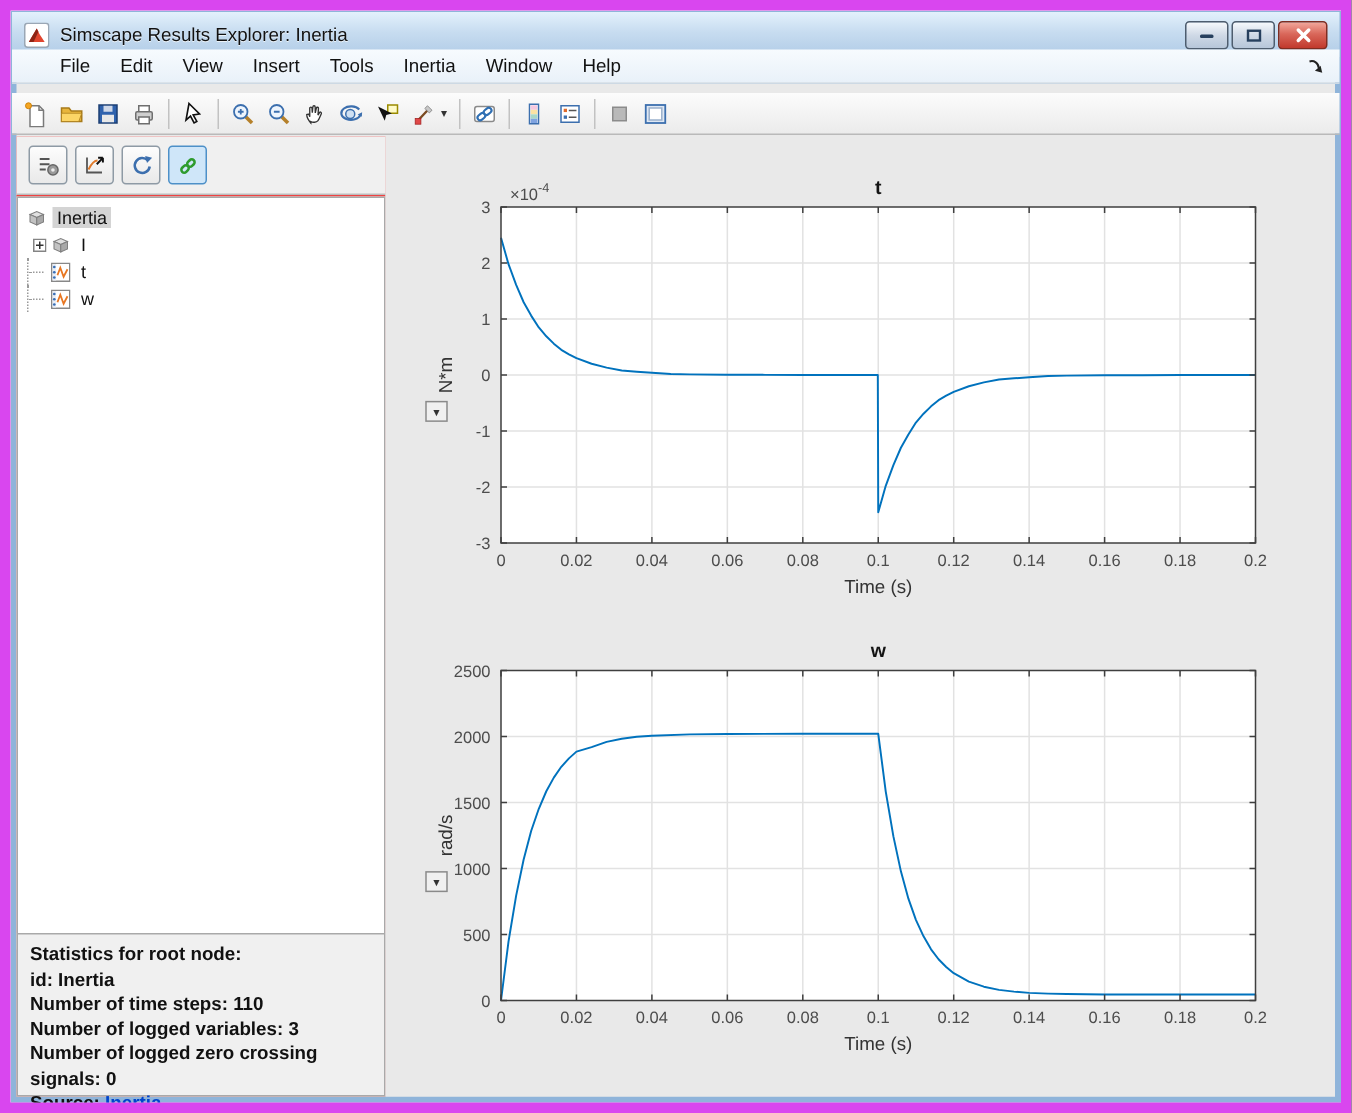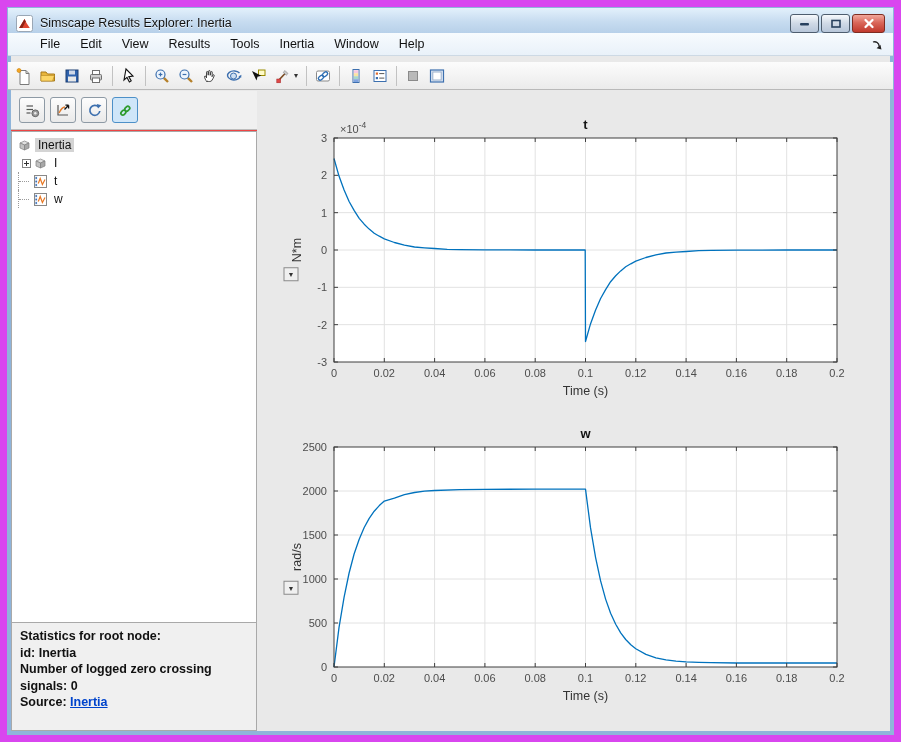--- a/index.html
+++ b/index.html
@@ -87,21 +87,21 @@
             </g>
           </svg>
       </div>
     </div>
   </div>
 
   <div class="menubar">
     <span class="menu-item">File</span>
     <span class="menu-item">Edit</span>
     <span class="menu-item">View</span>
-    <span class="menu-item">Results</span>
+    <span class="menu-item">Insert</span>
     <span class="menu-item">Tools</span>
     <span class="menu-item">Inertia</span>
     <span class="menu-item">Window</span>
     <span class="menu-item">Help</span>
     <span class="menu-overflow">
       <svg width="12" height="12">
           <path d="M2 3 C5 2 8 4 8.2 7.5" fill="none" stroke="#222" stroke-width="1.3"></path>
           <polygon points="10.5,10.5 5.6,9.2 9.4,5.8" fill="#222"></polygon>
         </svg>
     </span>
@@ -316,20 +316,22 @@
               <polyline points="4.3,8.5 6.2,3.5 8.4,9.5 11,4.5" fill="none" stroke="#e87722" stroke-width="1.2"></polyline>
             </svg>
         </span>
         <span class="lbl">w</span>
       </div>
     </div>
 
     <div class="stats">
       <div>Statistics for root node:</div>
       <div>id: Inertia</div>
+      <div>Number of time steps: 110</div>
+      <div>Number of logged variables: 3</div>
       <div>Number of logged zero crossing signals: 0</div>
       <div>
         <span>Source:</span>
         <span class="link">Inertia</span>
       </div>
     </div>
   </div>
 
   <div class="figure-panel">
     <div class="chart" id="chart-t" style="left:20px;top:16px;width:600px;height:310px;"><svg width="600" height="310">

